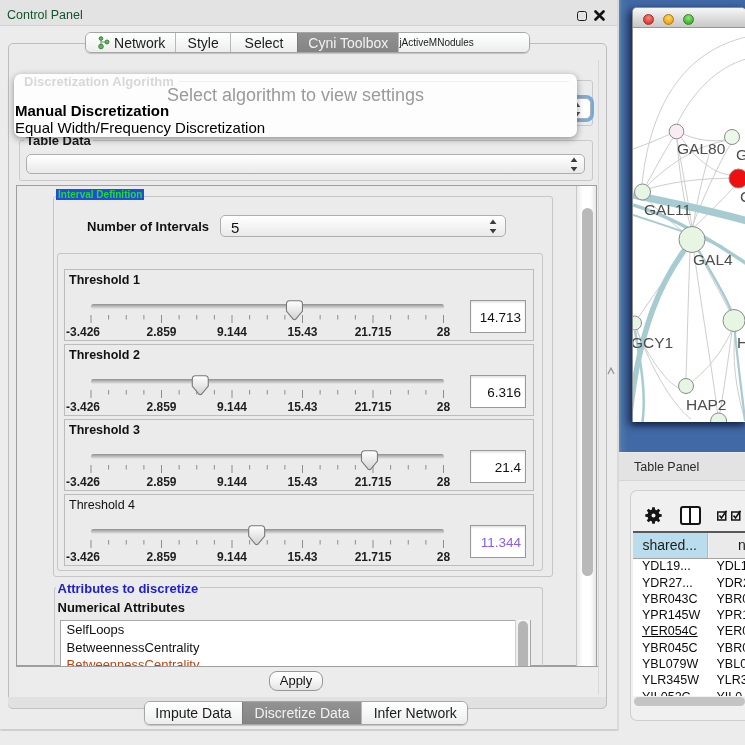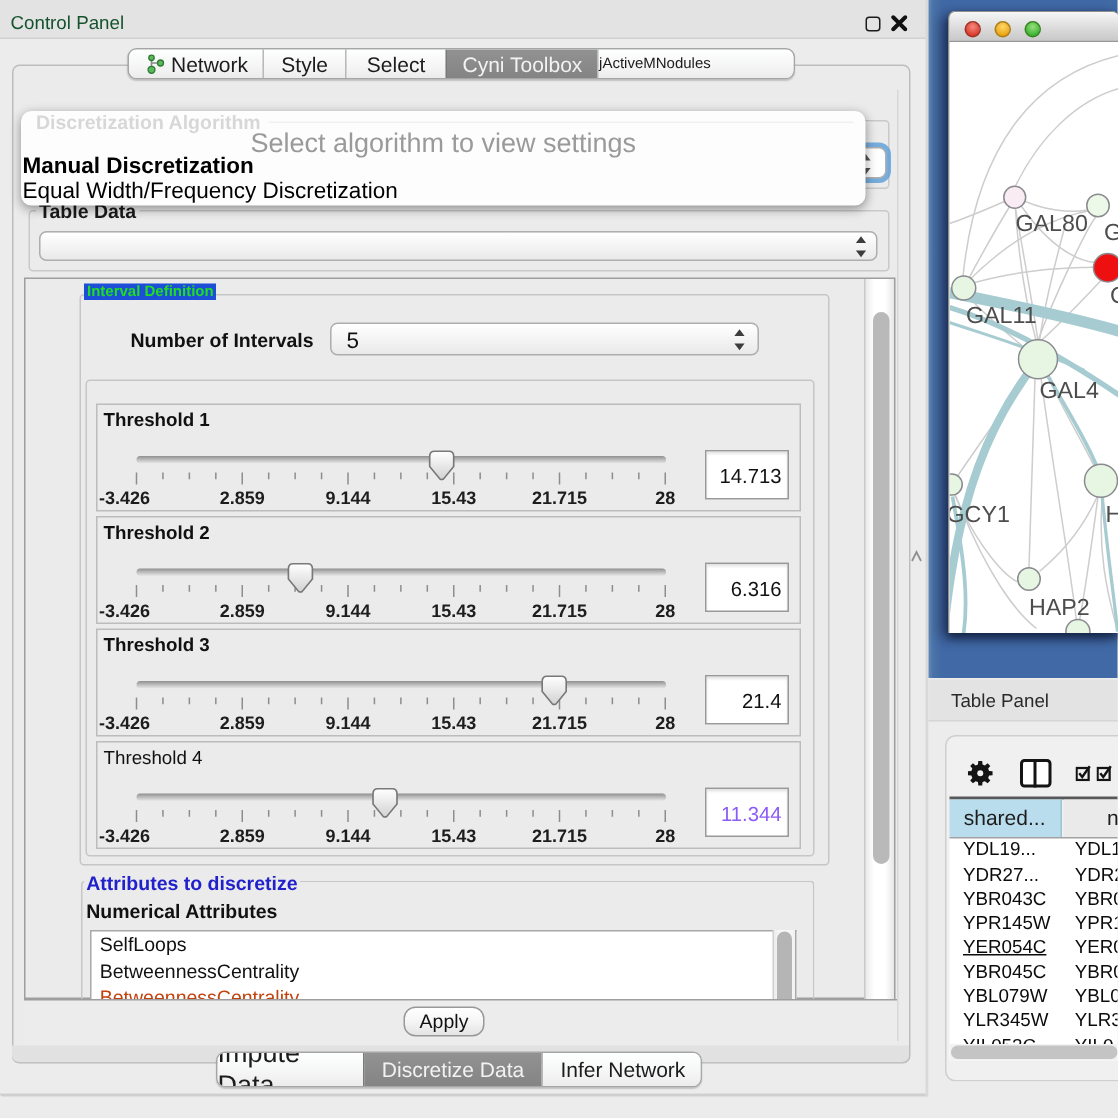--- a/index.html
+++ b/index.html
@@ -236,21 +236,21 @@
 <div class="ab" style="left:59.5px;top:619.5px;width:471px;height:47px;border:1px solid #a8a8a8;border-bottom:none;background:#fff;"></div>
 <div class="lbl" style="left:66.5px;top:622px;font-size:13px;color:#111;">SelfLoops</div>
 <div class="lbl" style="left:66.5px;top:639.5px;font-size:13px;color:#111;">BetweennessCentrality</div>
 <div class="lbl" style="left:66.5px;top:657px;font-size:13px;color:#c2410c;">BetweennessCentrality</div>
 <div class="ab" style="left:515px;top:620px;width:15px;height:46px;background:linear-gradient(90deg,#ececec,#fbfbfb 40%,#f2f2f2);border-left:1px solid #d0d0d0;"></div>
 <div class="ab" style="left:517.5px;top:621px;width:10px;height:46px;background:#b5b5b5;border-radius:5px 5px 0 0;"></div>
 <div class="ab" style="left:15.5px;top:665.5px;width:582px;height:31px;background:#ececec;border-top:1px solid #9e9e9e;"></div>
 <div class="ab" style="left:269px;top:671px;width:54px;height:19.5px;border-radius:8px;border:1px solid #989898;background:linear-gradient(#ffffff,#f5f5f5 50%,#e4e4e4);display:flex;align-items:center;justify-content:center;font-size:13px;color:#111;">Apply</div>
 <div class="ab" style="left:8px;top:697px;width:598px;height:11.5px;background:#e1e1e1;border-bottom:1px solid #c2c2c2;border-radius:0 0 5px 5px;"></div>
 <div class="ab" style="left:144px;top:701px;width:323.5px;height:24px;border-radius:6px;overflow:hidden;z-index:5;border:1px solid #a6a6a6;box-shadow:0 1px 1px rgba(0,0,0,0.18);">
-<div class="ab" style="left:0px;top:0px;width:97px;height:22px;background:linear-gradient(#feffff,#f4f4f4 65%,#ececec);color:#1c1c1c;display:flex;align-items:center;justify-content:center;font-size:18px;z-index:5;">
+<div class="ab" style="left:0px;top:0px;width:97px;height:22px;background:linear-gradient(#feffff,#f4f4f4 65%,#ececec);color:#1c1c1c;display:flex;align-items:center;justify-content:center;font-size:14px;z-index:5;">
         <span>Impute Data</span>
       </div>
 <div class="ab" style="left:216px;top:0px;width:107.5px;height:22px;background:linear-gradient(#feffff,#f4f4f4 65%,#ececec);color:#1c1c1c;border-left:1px solid #b9b9b9;display:flex;align-items:center;justify-content:center;font-size:14px;z-index:5;">
         <span>Infer Network</span>
       </div>
 <div class="ab" style="left:97px;top:0px;width:119px;height:22px;background:linear-gradient(#929292,#848484);color:#f2f2f2;border-left:1px solid #7a7a7a;display:flex;align-items:center;justify-content:center;font-size:14px;z-index:5;">
         <span>Discretize Data</span>
       </div>
 </div>
 <div class="ab" style="left:0;top:729px;width:619px;height:2px;background:#cfcfcf;border-radius:0 0 6px 6px;"></div>

